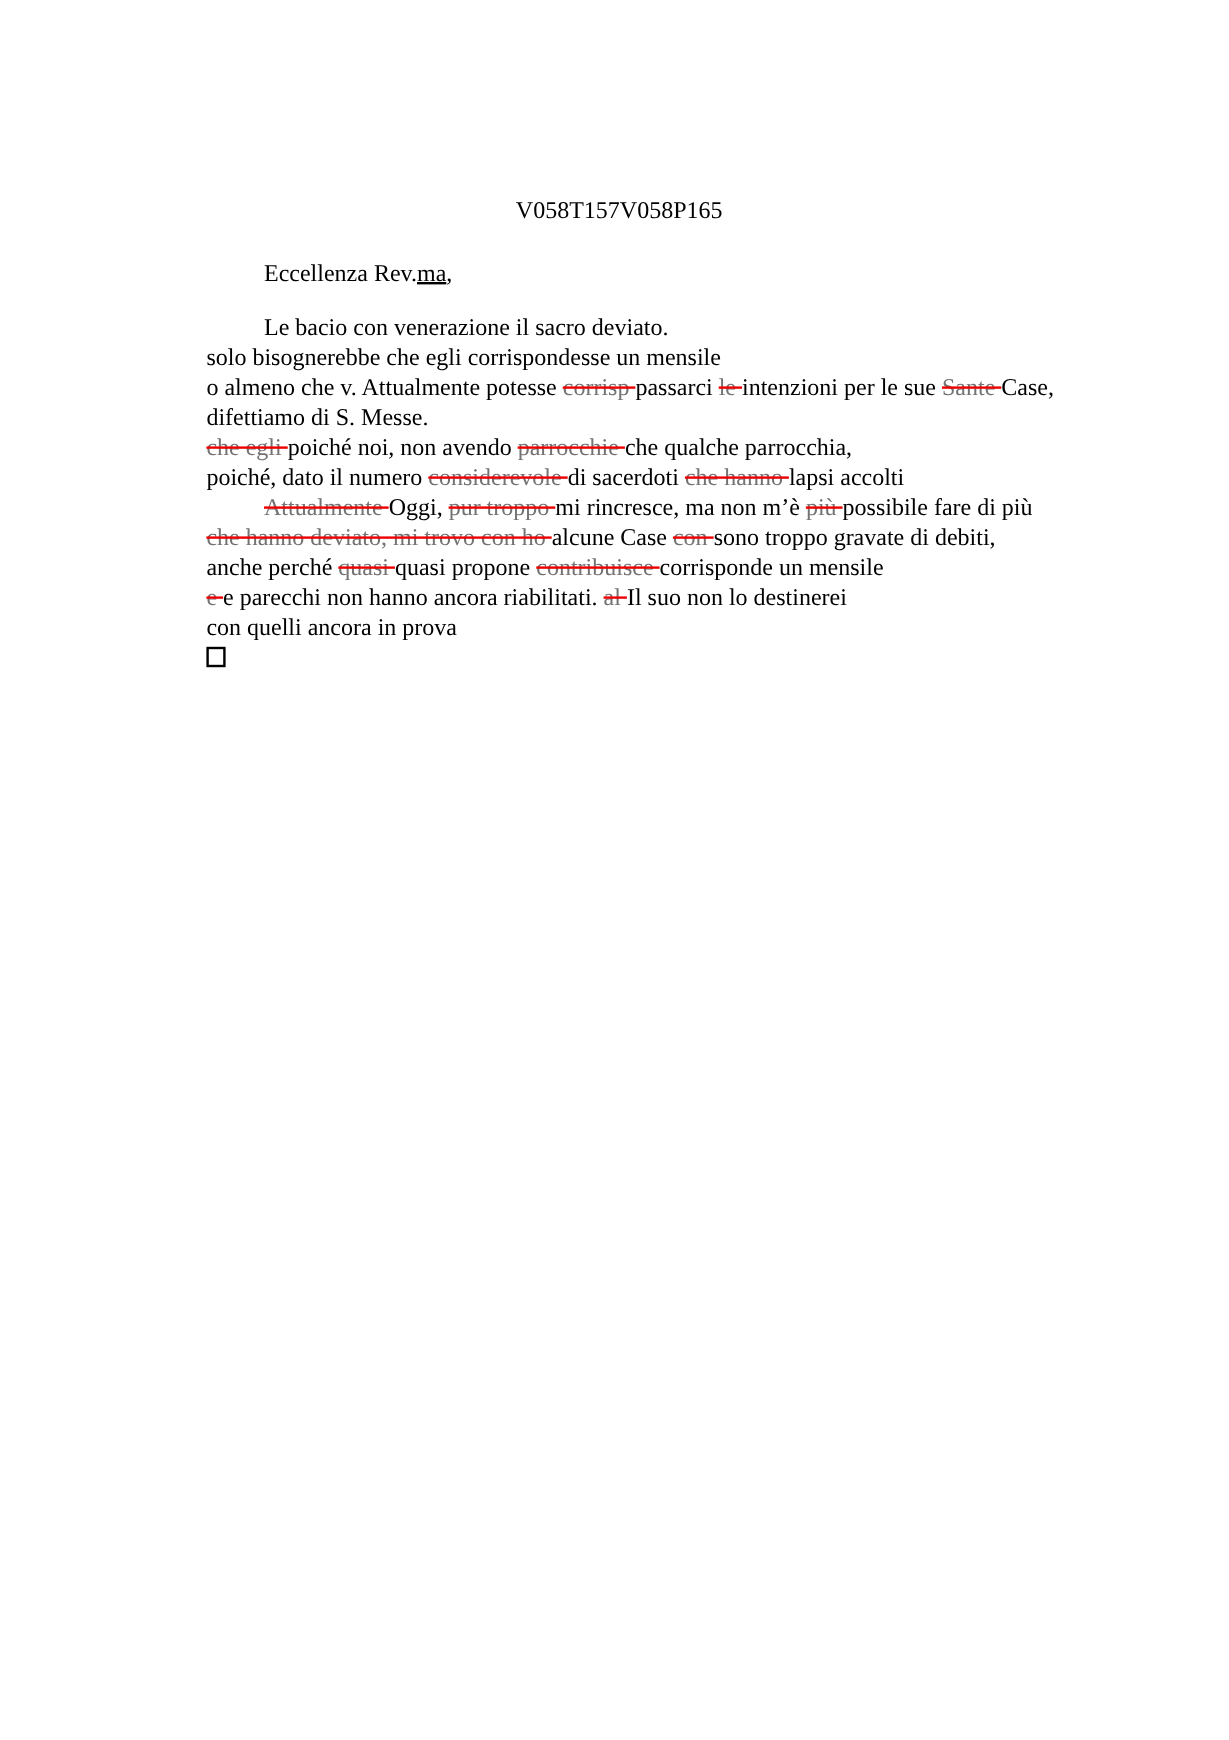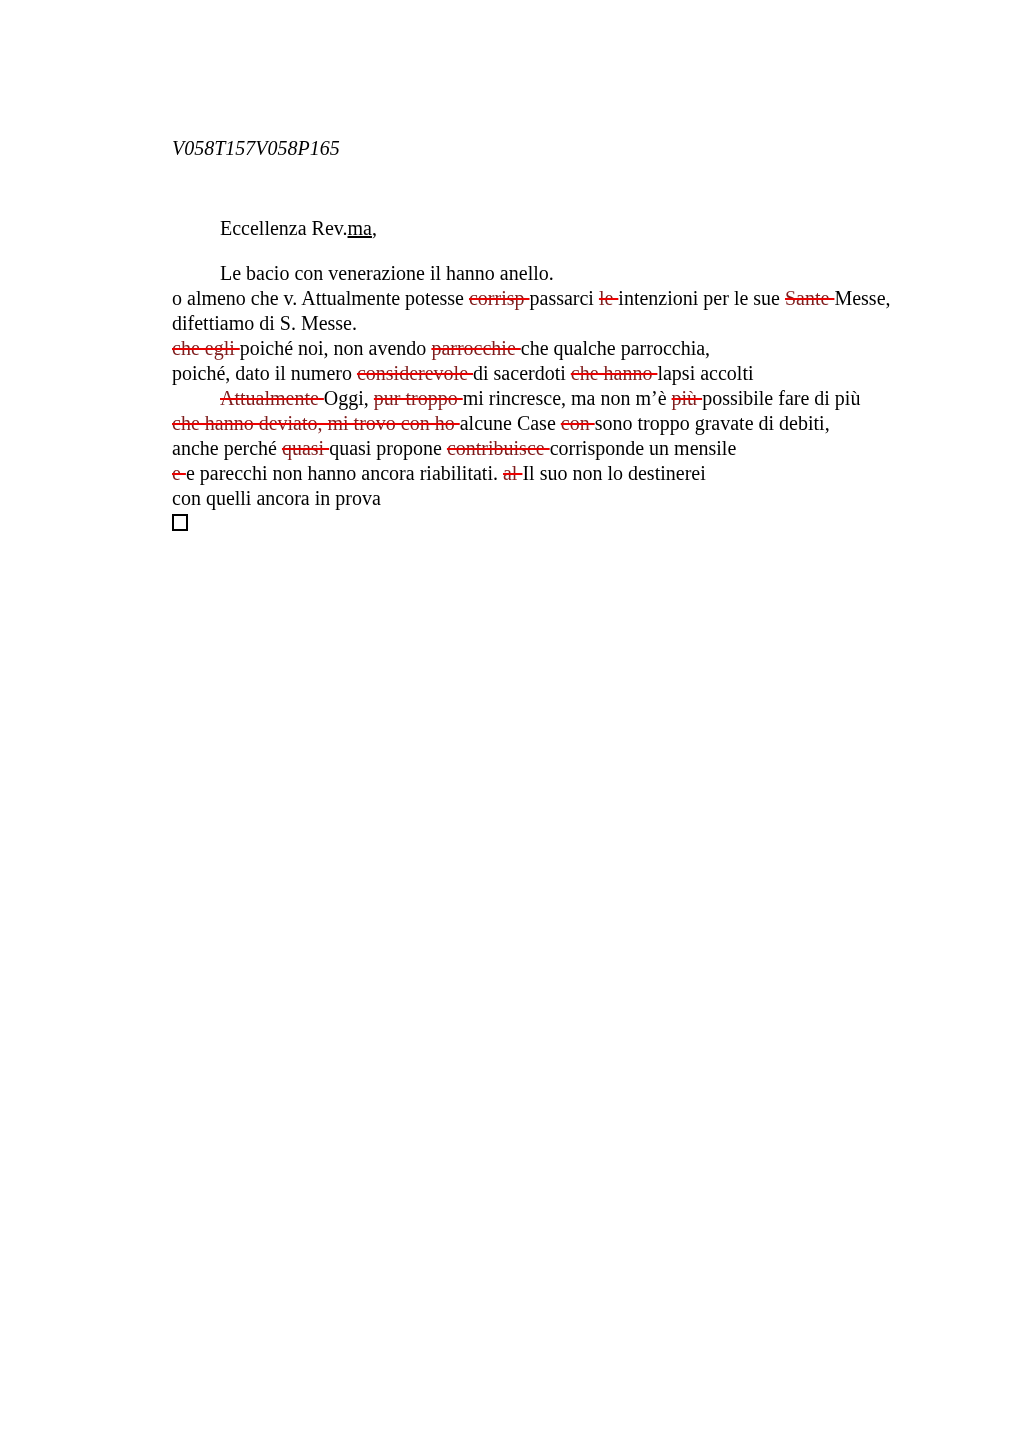--- a/index.html
+++ b/index.html
@@ -12,48 +12,47 @@
     width: 1024px;
     height: 1450px;
     background: #ffffff;
     font-family: "Liberation Serif", serif;
     font-size: 20px;
     color: #000000;
     overflow: hidden;
   }
   .header-row {
     position: absolute;
-    top: 136px;
+    top: 164px;
     left: 172px;
     width: 688px;
     display: flex;
-    justify-content: flex-start;
+    justify-content: center;
     line-height: 24px;
-    font-style: italic;
   }
   .letter-body {
     position: absolute;
     top: 216px;
     left: 172px;
     width: 730px;
     line-height: 25px;
   }
   .line {
     white-space: pre-wrap;
     min-height: 25px;
   }
   .line.indent {
     text-indent: 48px;
   }
   .line.blank {
     min-height: 20px;
     height: 20px;
   }
   .del {
-    color: #7f1d1d;
+    color: #737373;
     text-decoration: line-through;
     text-decoration-color: #ee0000;
     text-decoration-thickness: 2px;
   }
   .und {
     text-decoration: underline;
   }
   .box-glyph {
     display: inline-block;
     width: 12px;
@@ -67,22 +66,23 @@
 <body>
 
 <div class="page">
   <div class="header-row">
     <span>V058T157</span>
     <span>V058P165</span>
   </div>
   <div class="letter-body" id="letter-body">
       <div class="line indent"><span>Eccellenza Rev.</span><span class="und">ma</span><span>,</span></div>
       <div class="line blank"></div>
-      <div class="line indent"><span>Le bacio con venerazione il hanno anello.</span></div>
-      <div class="line"><span>o almeno che v. Attualmente potesse </span><span class="del">corrisp </span><span>passarci </span><span class="del">le </span><span>intenzioni per le sue </span><span class="del">Sante </span><span>Messe,</span></div>
+      <div class="line indent"><span>Le bacio con venerazione il sacro deviato.</span></div>
+      <div class="line"><span>solo bisognerebbe che egli corrispondesse un mensile</span></div>
+      <div class="line"><span>o almeno che v. Attualmente potesse </span><span class="del">corrisp </span><span>passarci </span><span class="del">le </span><span>intenzioni per le sue </span><span class="del">Sante </span><span>Case,</span></div>
       <div class="line"><span>difettiamo di S. Messe.</span></div>
       <div class="line"><span class="del">che egli </span><span>poiché noi, non avendo </span><span class="del">parrocchie </span><span>che qualche parrocchia,</span></div>
       <div class="line"><span>poiché, dato il numero </span><span class="del">considerevole </span><span>di sacerdoti </span><span class="del">che hanno </span><span>lapsi accolti</span></div>
       <div class="line indent"><span class="del">Attualmente </span><span>Oggi, </span><span class="del">pur troppo </span><span>mi rincresce, ma non m’è </span><span class="del">più </span><span>possibile fare di più</span></div>
       <div class="line"><span class="del">che hanno deviato, mi trovo con ho </span><span>alcune Case </span><span class="del">con </span><span>sono troppo gravate di debiti,</span></div>
       <div class="line"><span>anche perché </span><span class="del">quasi </span><span>quasi propone </span><span class="del">contribuisce </span><span>corrisponde un mensile</span></div>
       <div class="line"><span class="del">e </span><span>e parecchi non hanno ancora riabilitati. </span><span class="del">al </span><span>Il suo non lo destinerei</span></div>
       <div class="line"><span>con quelli ancora in prova</span></div>
       <div class="line"><span class="box-glyph"></span></div>
     </div>

